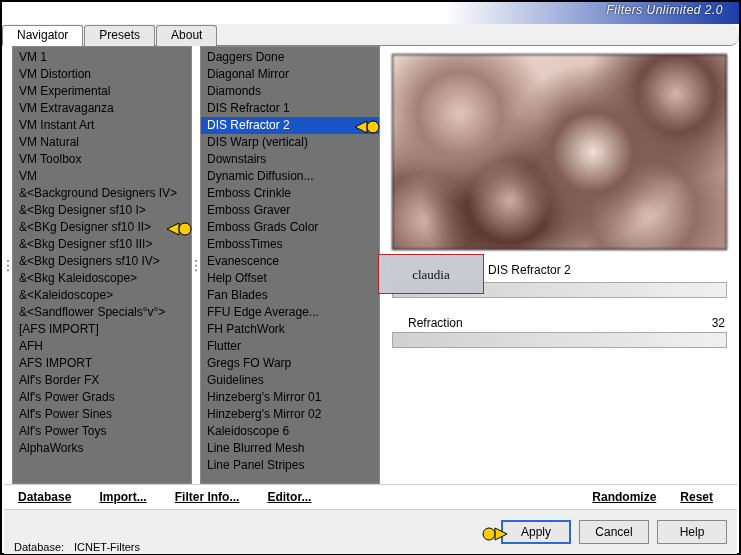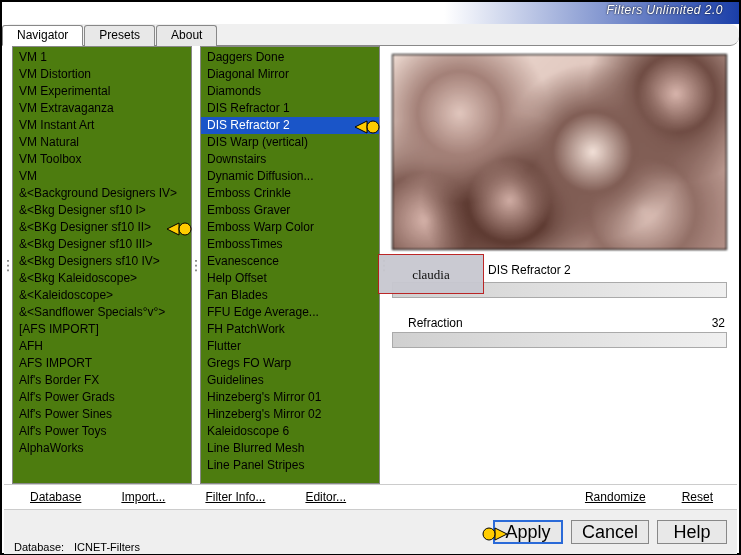--- a/index.html
+++ b/index.html
@@ -7,46 +7,46 @@
 .window { width: 741px; height: 555px; border: 2px solid #000; background: #fff; position: relative; }
 .header { height: 22px; background: linear-gradient(to right, #fff 0%, #fff 60%, #1a3ea8 100%); position: relative; }
 .title { position: absolute; right: 16px; top: 1px; font-style: italic; font-weight: normal; font-size: 12px; color: #fff; text-shadow: 0 0 2px #000; letter-spacing: .5px; }
 .tab-strip { display: flex; border-bottom: 1px solid #888; height: 22px; background: #f0f0f0; border-radius: 9px; }
 .tab { padding: 2px 14px; font-size: 12px; border: 1px solid #888; border-bottom: none; background: #e8e8e8; margin-right: 1px; cursor: pointer; border-top-left-radius: 3px; border-top-right-radius: 3px; position: relative; top: 1px; }
 .tab.active { background: #fff; border-bottom: 1px solid #fff; font-weight: normal; }
 .body { position: absolute; left: 2px; right: 2px; top: 44px; bottom: 2px; background: #fff; }
 .columns { display: flex; height: 438px; }
 .dots { width: 8px; display: flex; align-items: center; justify-content: center; background: #fff; }
 .dots::before { content: "⋮"; font-size: 14px; color: #666; }
-.listbox { width: 180px; height: 100%; border: 1px solid #888; background: #4d7c0f; overflow-y: scroll; font-size: 12px; line-height: 17px; padding: 2px 0; }
+.listbox { width: 180px; height: 100%; border: 1px solid #888; background: #737373; overflow-y: scroll; font-size: 12px; line-height: 17px; padding: 2px 0; }
 .listbox .item { padding: 0 6px; white-space: nowrap; overflow: hidden; text-overflow: ellipsis; cursor: pointer; }
 .listbox .item.sel { background: #1a55c8; color: #fff; }
 .preview-pane { flex: 1; padding: 8px 10px 0 4px; }
 .preview-img { width: 100%; height: 196px; border: 1px solid #000; background:
   radial-gradient(circle at 20% 30%, #d8c0b8 0%, #a08078 14%, transparent 30%),
   radial-gradient(circle at 60% 50%, #e8d8d0 0%, #806058 18%, transparent 40%),
   radial-gradient(circle at 85% 20%, #d0b0a8 0%, #705048 12%, transparent 28%),
   radial-gradient(circle at 35% 75%, #c8a8a0 0%, #604038 16%, transparent 34%),
   radial-gradient(circle at 75% 80%, #e0c8c0 0%, #907068 18%, transparent 38%),
   radial-gradient(circle at 10% 85%, #d0b0a8 0%, #806058 14%, transparent 30%),
   linear-gradient(135deg, #e8d8d0, #c0a098);
   filter: blur(1.2px) contrast(1.1);
 }
 .filter-name-row { display: flex; align-items: center; margin-top: 10px; height: 20px; }
 .filter-name-label { font-size: 12px; margin-left: 96px; }
 .slider-bg { height: 16px; background: linear-gradient(to right, #d0d0d0, #f0f0f0); margin-top: 2px; border: 1px solid #aaa; }
 .param-row { display: flex; justify-content: space-between; font-size: 12px; margin-top: 18px; padding: 0 2px; margin-left: 14px; }
 .bottom-links { height: 26px; display: flex; align-items: center; padding: 0 14px; background: #fff; border-top: 1px solid #ccc; border-bottom: 1px solid #ccc; }
-.blink { font-size: 12px; font-weight: normal; margin-right: 28px; text-decoration: underline; cursor: pointer; margin-left: 12px; }
+.blink { font-size: 12px; font-weight: bold; margin-right: 28px; text-decoration: underline; cursor: pointer; }
 .blink.right { margin-left: auto; margin-right: 24px; }
 .footer { height: 44px; background: #efefef; display: flex; align-items: center; padding: 0 10px; }
 .db-info { font-size: 11px; line-height: 14px; margin-top: 44px; }
 .db-info .lbl { display: inline-block; width: 60px; }
 .footer-btns { margin-left: auto; display: flex; gap: 8px; }
-.btn { min-width: 70px; height: 24px; font-size: 18px; background: #e8e8e8; border: 1px solid #888; cursor: pointer; padding: 0 10px; }
+.btn { min-width: 70px; height: 24px; font-size: 12px; background: #e8e8e8; border: 1px solid #888; cursor: pointer; padding: 0 10px; }
 .btn.primary { border: 2px solid #2a6ad8; }
 ::-webkit-scrollbar { width: 16px; }
 ::-webkit-scrollbar-track { background: #e8e8e8; border: 1px solid #ccc; }
 ::-webkit-scrollbar-thumb { background: #c4c4c4; border: 1px solid #888; }
 ::-webkit-scrollbar-button { background: #d8d8d8; border: 1px solid #888; height: 16px; }
 .pointer { position: absolute; width: 28px; height: 20px; pointer-events: none; }
 .pointer svg { width: 100%; height: 100%; }
 .watermark { position: absolute; left: 376px; top: 252px; width: 106px; height: 40px; background: #c8c8d0; border: 1px solid #b91c1c; font-family: cursive; font-size: 13px; text-align: center; line-height: 40px; opacity: .95; pointer-events: none; }
 </style>
 </head>
@@ -97,21 +97,21 @@
           <div class="item">Daggers Done</div>
           <div class="item">Diagonal Mirror</div>
           <div class="item">Diamonds</div>
           <div class="item">DIS Refractor 1</div>
           <div class="item sel" id="filter-sel">DIS Refractor 2</div>
           <div class="item">DIS Warp (vertical)</div>
           <div class="item">Downstairs</div>
           <div class="item">Dynamic Diffusion...</div>
           <div class="item">Emboss Crinkle</div>
           <div class="item">Emboss Graver</div>
-          <div class="item">Emboss Warp Color</div>
+          <div class="item">Emboss Grads Color</div>
           <div class="item">EmbossTimes</div>
           <div class="item">Evanescence</div>
           <div class="item">Help Offset</div>
           <div class="item">Fan Blades</div>
           <div class="item">FFU Edge Average...</div>
           <div class="item">FH PatchWork</div>
           <div class="item">Flutter</div>
           <div class="item">Gregs FO Warp</div>
           <div class="item">Guidelines</div>
           <div class="item">Hinzeberg's Mirror 01</div>

